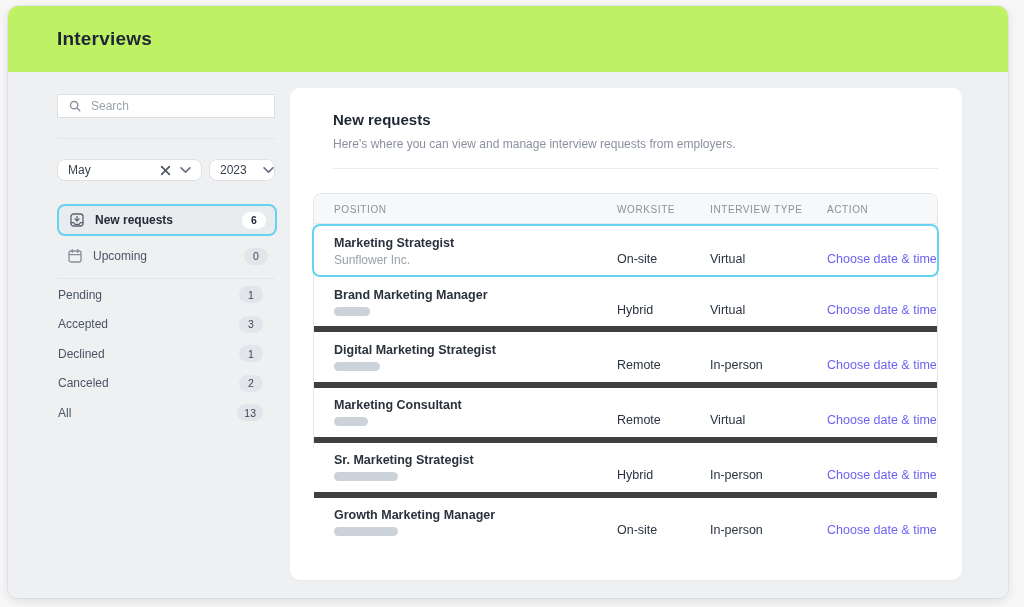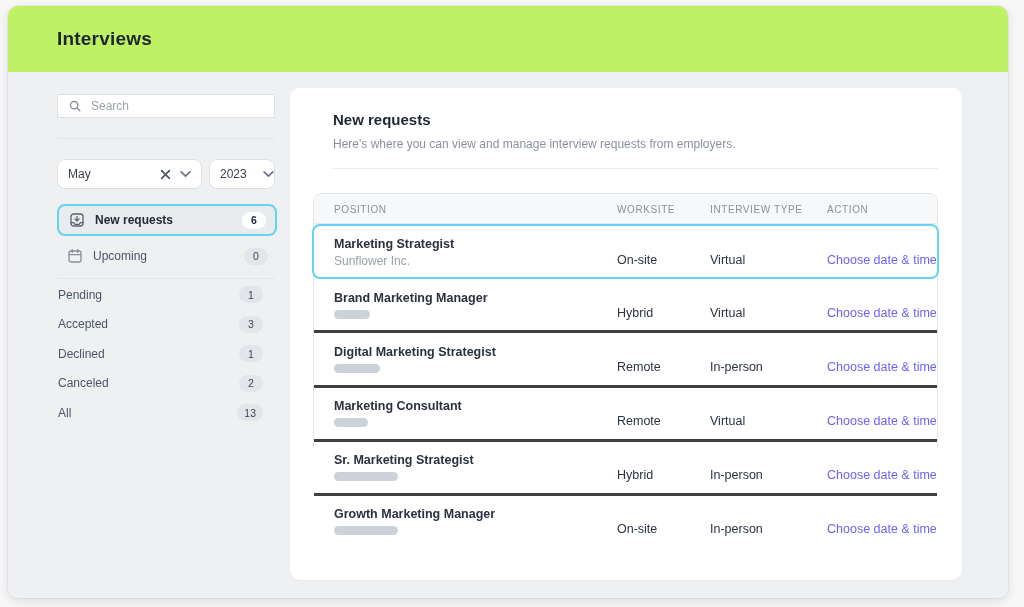--- a/index.html
+++ b/index.html
@@ -20,21 +20,21 @@
   .searchbox { position:absolute; left:0; top:22px; width:218px; height:24px; background:#fff;
     border:1px solid #dde1e6; border-radius:0; display:flex; align-items:center; padding:0 10px; gap:9px; }
   .searchbox svg { flex:0 0 auto; }
   .searchbox input { border:none; outline:none; background:transparent; font-size:12px; color:#39414e; width:100%;
     font-family:"Liberation Sans","DejaVu Sans",sans-serif; }
   .searchbox input::placeholder { color:#9aa3ad; }
 
   .divider { position:absolute; left:0; width:218px; height:1px; background:#e2e5e9; }
   .div1 { top:66px; } .div2 { top:206px; }
 
-  .select { position:absolute; top:87px; height:30px; background:#fff; border:1px solid #dde1e6; border-radius:8px;
+  .select { position:absolute; top:87px; height:22px; background:#fff; border:1px solid #dde1e6; border-radius:8px;
     display:flex; align-items:center; padding:0 10px; font-size:12px; color:#39414e; cursor:default; }
   .select.month { left:0; width:145px; gap:9px; }
   .select.month .val { flex:1; }
   .select.year { left:152px; width:66px; gap:16px; }
 
   .nav-item { position:absolute; left:0; width:220px; display:flex; align-items:center; gap:10px;
     padding:0 9px 0 10px; border-radius:8px; font-size:12px; }
   .nav-item .lbl { flex:1; }
   .nav1 { top:132px; height:32px; background:#e9ecef; border:2px solid #65d3f0; color:#232b38; font-weight:bold; }
   .nav2 { top:169px; height:30px; color:#4b5563; }
@@ -54,21 +54,21 @@
   .panel-sub { position:absolute; left:43px; top:49px; font-size:12px; color:#8a919c; }
   .panel-div { position:absolute; left:43px; top:80px; width:605px; height:1px; background:#e8eaed; }
 
   .table { position:absolute; left:23px; top:105px; width:625px; height:260px;
     border:1px solid #e3e6e9; border-radius:8px; background:#fff; }
   .thead { position:absolute; left:0; top:0; width:100%; height:30px; background:#f7f8f9;
     border-bottom:1px solid #e6e8eb; border-radius:8px 8px 0 0; }
   .th { position:absolute; top:0; height:30px; display:flex; align-items:center;
     font-size:10px; color:#8a919c; letter-spacing:.6px; }
   .rows { position:absolute; left:0; top:30px; width:100%; height:323px; display:flex; flex-direction:column; }
-  .row { position:relative; flex:1; border-bottom:3px solid #404040; background:#fff; }
+  .row { position:relative; flex:1; border-bottom:6px solid #404040; background:#fff; }
   .row:last-child { border-bottom:none; border-radius:0 0 8px 8px; }
   .row.selected { border:2px solid #65d3f0; border-radius:8px; left:-2px; width:calc(100% + 4px); }
 
   .c-pos  { left:20px; }  .th.c-pos { left:20px; }
   .c-work { left:303px; } .c-type { left:396px; } .c-act { left:513px; }
   .row.selected .cell { margin-left:0; }
   .cell { position:absolute; top:8px; height:100%; display:flex; align-items:center; font-size:12.5px; color:#2b3340; }
   .pos-cell { position:absolute; left:20px; top:50%; transform:translateY(-50%); }
   .pos-title { font-size:12.5px; font-weight:bold; color:#2a323d; }
   .pos-sub { font-size:12px; color:#99a1ab; margin-top:3px; }

